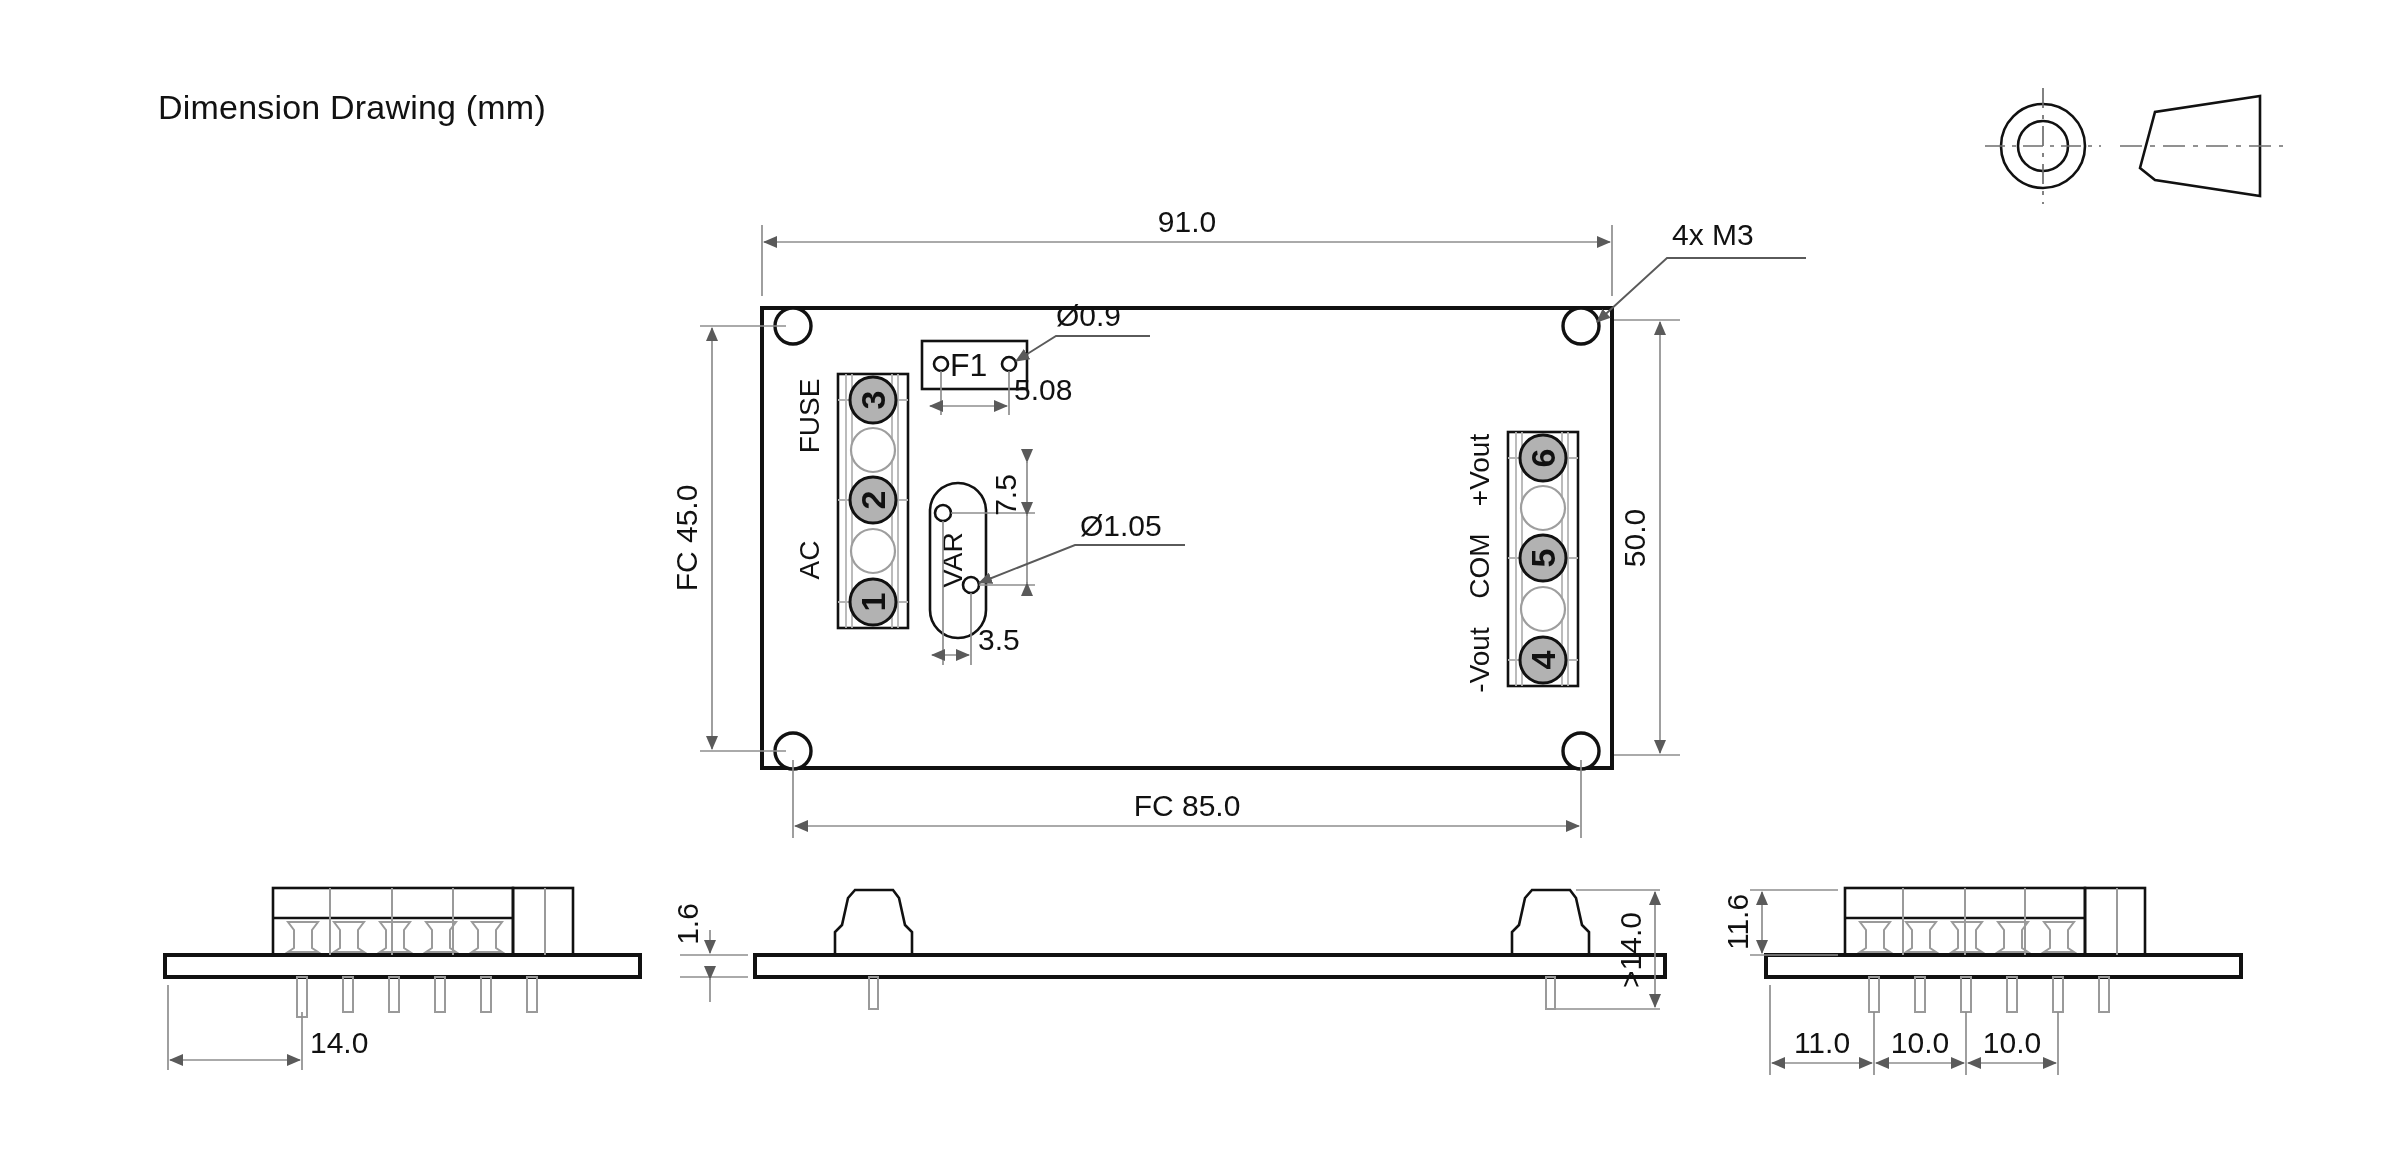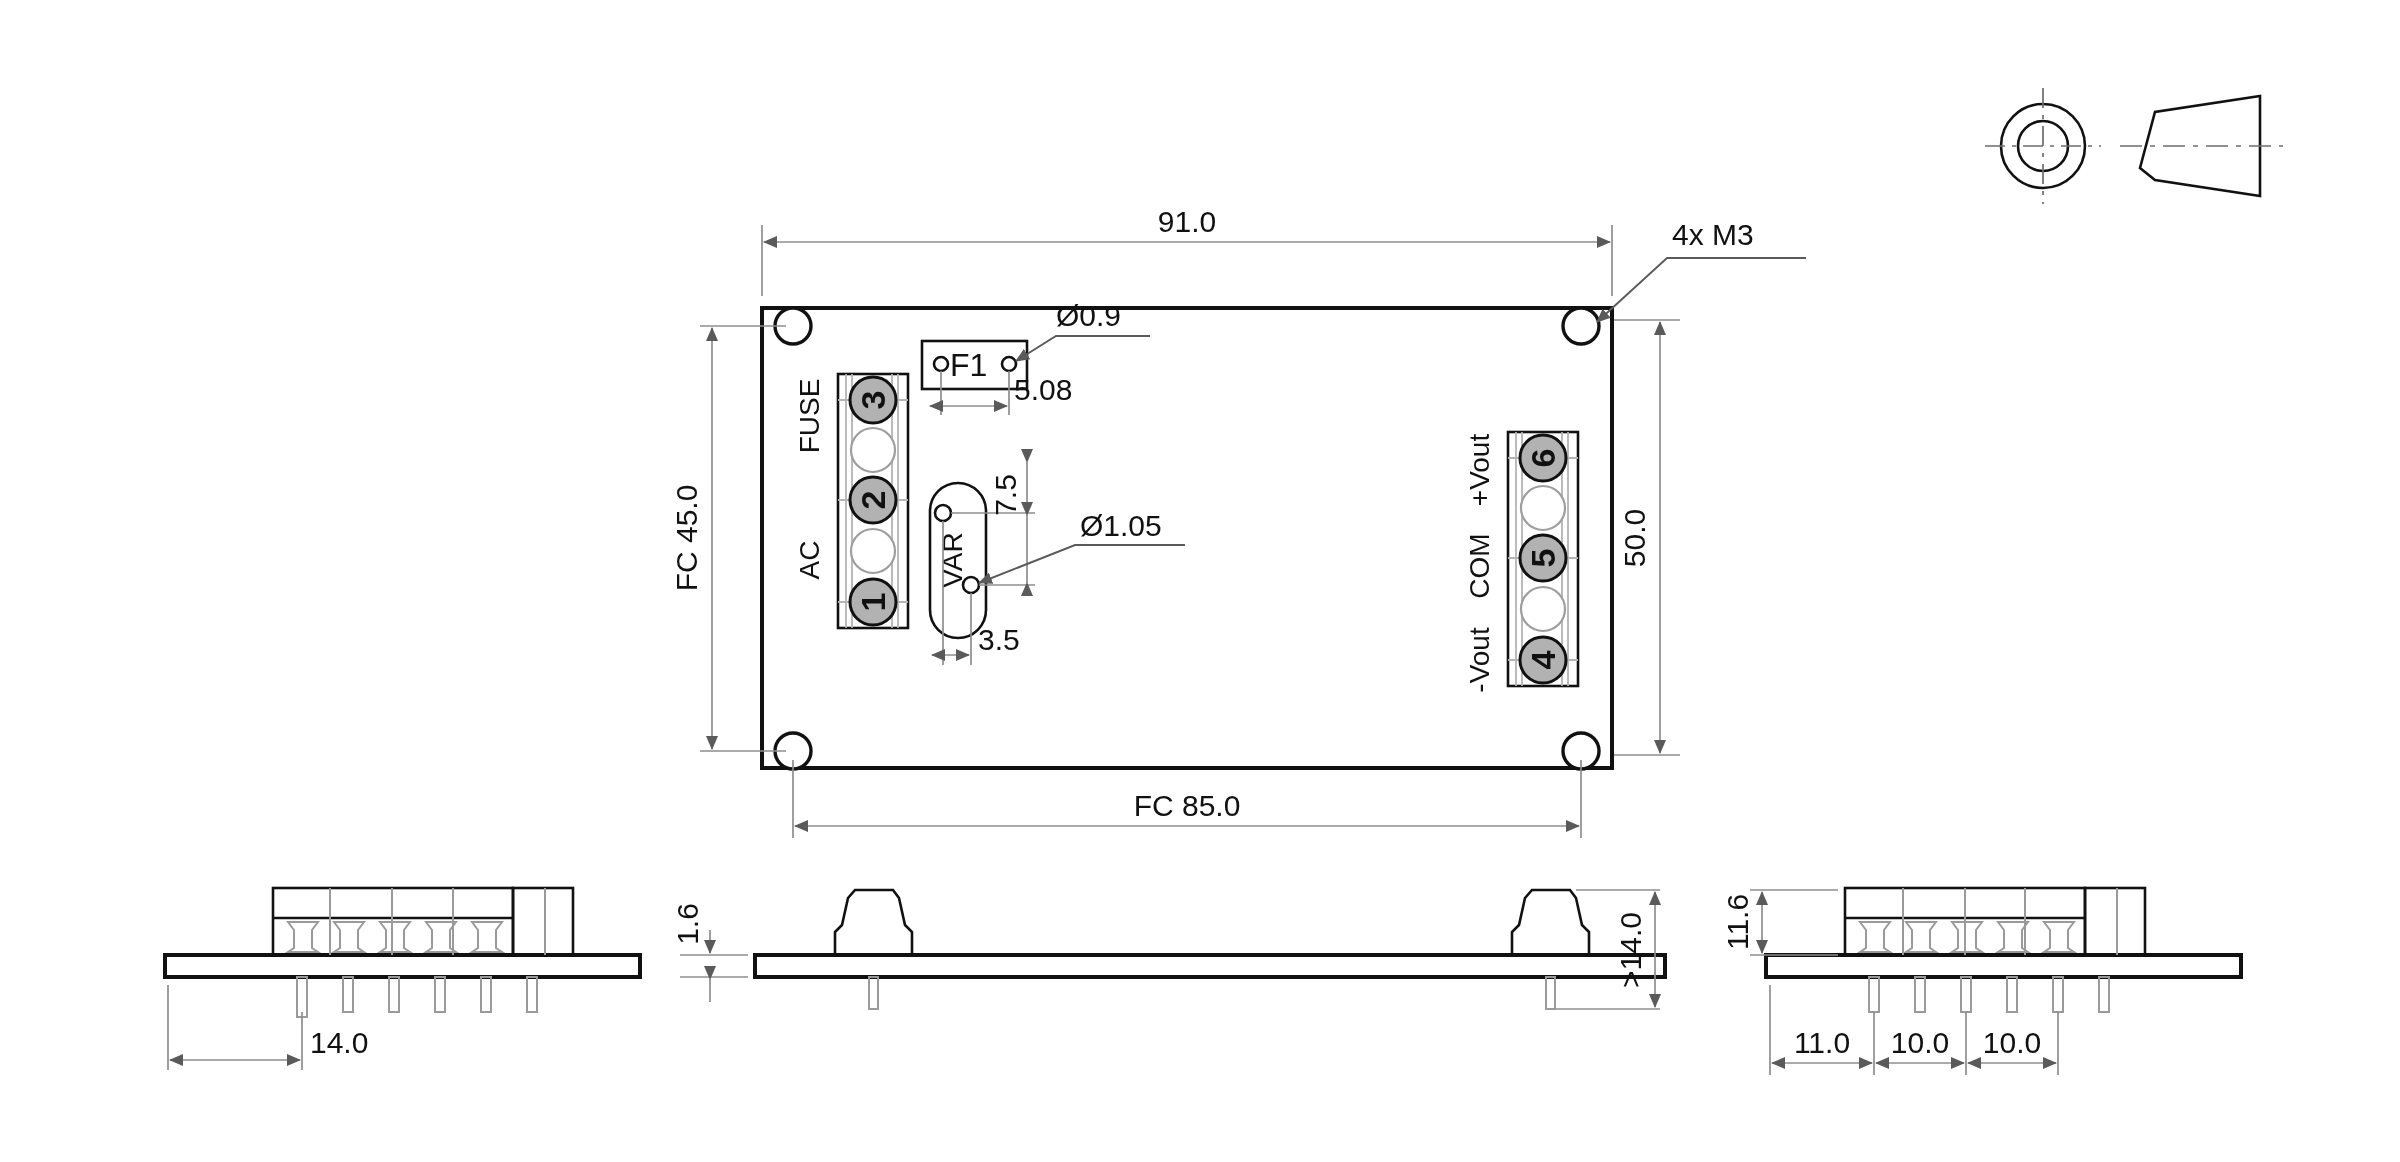--- a/index.html
+++ b/index.html
@@ -83,20 +83,21 @@
   .pad-hole { fill: #ffffff; stroke: #111111; stroke-width: 3.4; }
   .tiny-hole { fill: #ffffff; stroke: #111111; stroke-width: 2.6; }
   .pcb-fill { fill: #ffffff; }
   .arrowfill { fill: #5a5a5a; }
 </style>
 </head>
 <body>
 
 <div id="sheet">
 
+  <div class="title-text">Dimension Drawing (mm)</div>
 
   <svg id="drawing-svg" viewBox="0 0 2400 1162">
 
     <defs>
       <marker id="ar" markerWidth="14" markerHeight="12" refX="13" refY="6" orient="auto" markerUnits="userSpaceOnUse">
         <path d="M0,0 L14,6 L0,12 z" class="arrowfill"></path>
       </marker>
       <marker id="arL" markerWidth="14" markerHeight="12" refX="1" refY="6" orient="auto" markerUnits="userSpaceOnUse">
         <path d="M14,0 L0,6 L14,12 z" class="arrowfill"></path>
       </marker>

